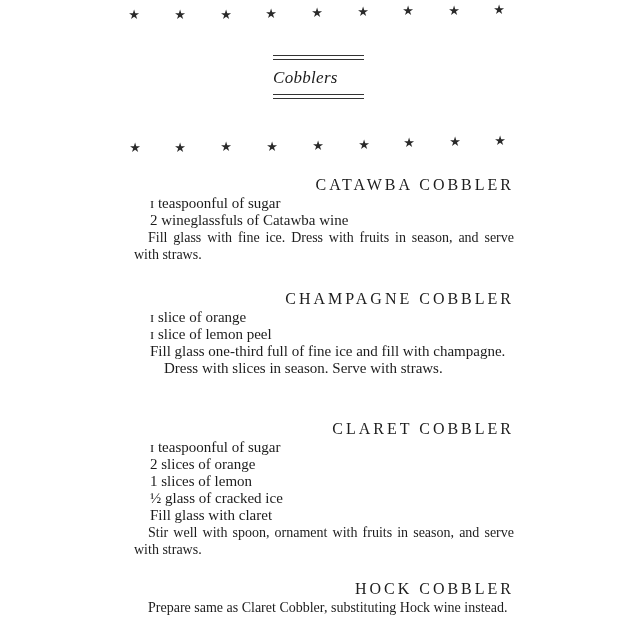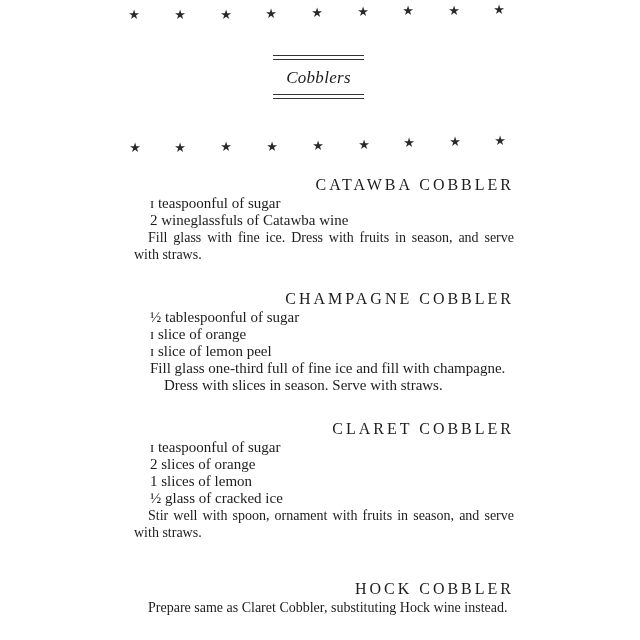--- a/index.html
+++ b/index.html
@@ -6,21 +6,21 @@
   body { width: 640px; height: 640px; position: relative; overflow: hidden;
          font-family: "Liberation Serif", "DejaVu Serif", serif; color: #1c1c1c; }
   .star-row { position: absolute; left: 0; width: 640px; height: 20px; }
   .star { position: absolute; font-size: 13px; line-height: 13px; color: #2a2a2a;
           transform: translate(-50%, -50%); }
   .title-box { position: absolute; left: 273px; top: 55px; width: 91px; height: 44px; }
   .rule { position: absolute; left: 0; width: 91px; height: 5px;
           border-top: 1px solid #333; border-bottom: 1px solid #333; box-sizing: border-box; }
   .rule.top { top: 0; }
   .rule.bottom { top: 39px; }
-  .title { position: absolute; top: 10px; left: 0; width: 91px; text-align: center;
+  .title { position: absolute; top: 10px; left: 0; width: 91px; 
            font-style: italic; font-size: 17px; line-height: 26px; letter-spacing: 0.3px; }
   .recipe { position: absolute; left: 134px; width: 380px; }
   .recipe-name { text-align: right; font-size: 16px; letter-spacing: 3px;
                  line-height: 18px; margin-bottom: 1px; }
   .line { font-size: 15px; line-height: 17px; white-space: nowrap; margin-left: 16px; }
   .para { font-size: 14px; line-height: 17px; text-indent: 14px; text-align: justify; }
 </style>
 </head>
 <body>
 
@@ -56,32 +56,32 @@
 
 <div class="recipe" style="top:176px;">
   <div class="recipe-name">CATAWBA COBBLER</div>
   <div class="line">ɪ teaspoonful of sugar</div>
   <div class="line">2 wineglassfuls of Catawba wine</div>
   <div class="para">Fill glass with fine ice. Dress with fruits in season, and serve with straws.</div>
 </div>
 
 <div class="recipe" style="top:290px;">
   <div class="recipe-name">CHAMPAGNE COBBLER</div>
-  <div class="line">½ tablespoonful of sugar</div>
   <div class="line">ɪ slice of orange</div>
   <div class="line">ɪ slice of lemon peel</div>
   <div class="line">Fill glass one-third full of fine ice and fill with champagne.</div>
   <div class="line" style="padding-left:14px;">Dress with slices in season. Serve with straws.</div>
 </div>
 
 <div class="recipe" style="top:420px;">
   <div class="recipe-name">CLARET COBBLER</div>
   <div class="line">ɪ teaspoonful of sugar</div>
   <div class="line">2 slices of orange</div>
   <div class="line">1 slices of lemon</div>
   <div class="line">½ glass of cracked ice</div>
+  <div class="line">Fill glass with claret</div>
   <div class="para">Stir well with spoon, ornament with fruits in season, and serve with straws.</div>
 </div>
 
 <div class="recipe" style="top:580px;">
   <div class="recipe-name">HOCK COBBLER</div>
   <div class="para">Prepare same as Claret Cobbler, substituting Hock wine instead.</div>
 </div>
 
 </body></html>

